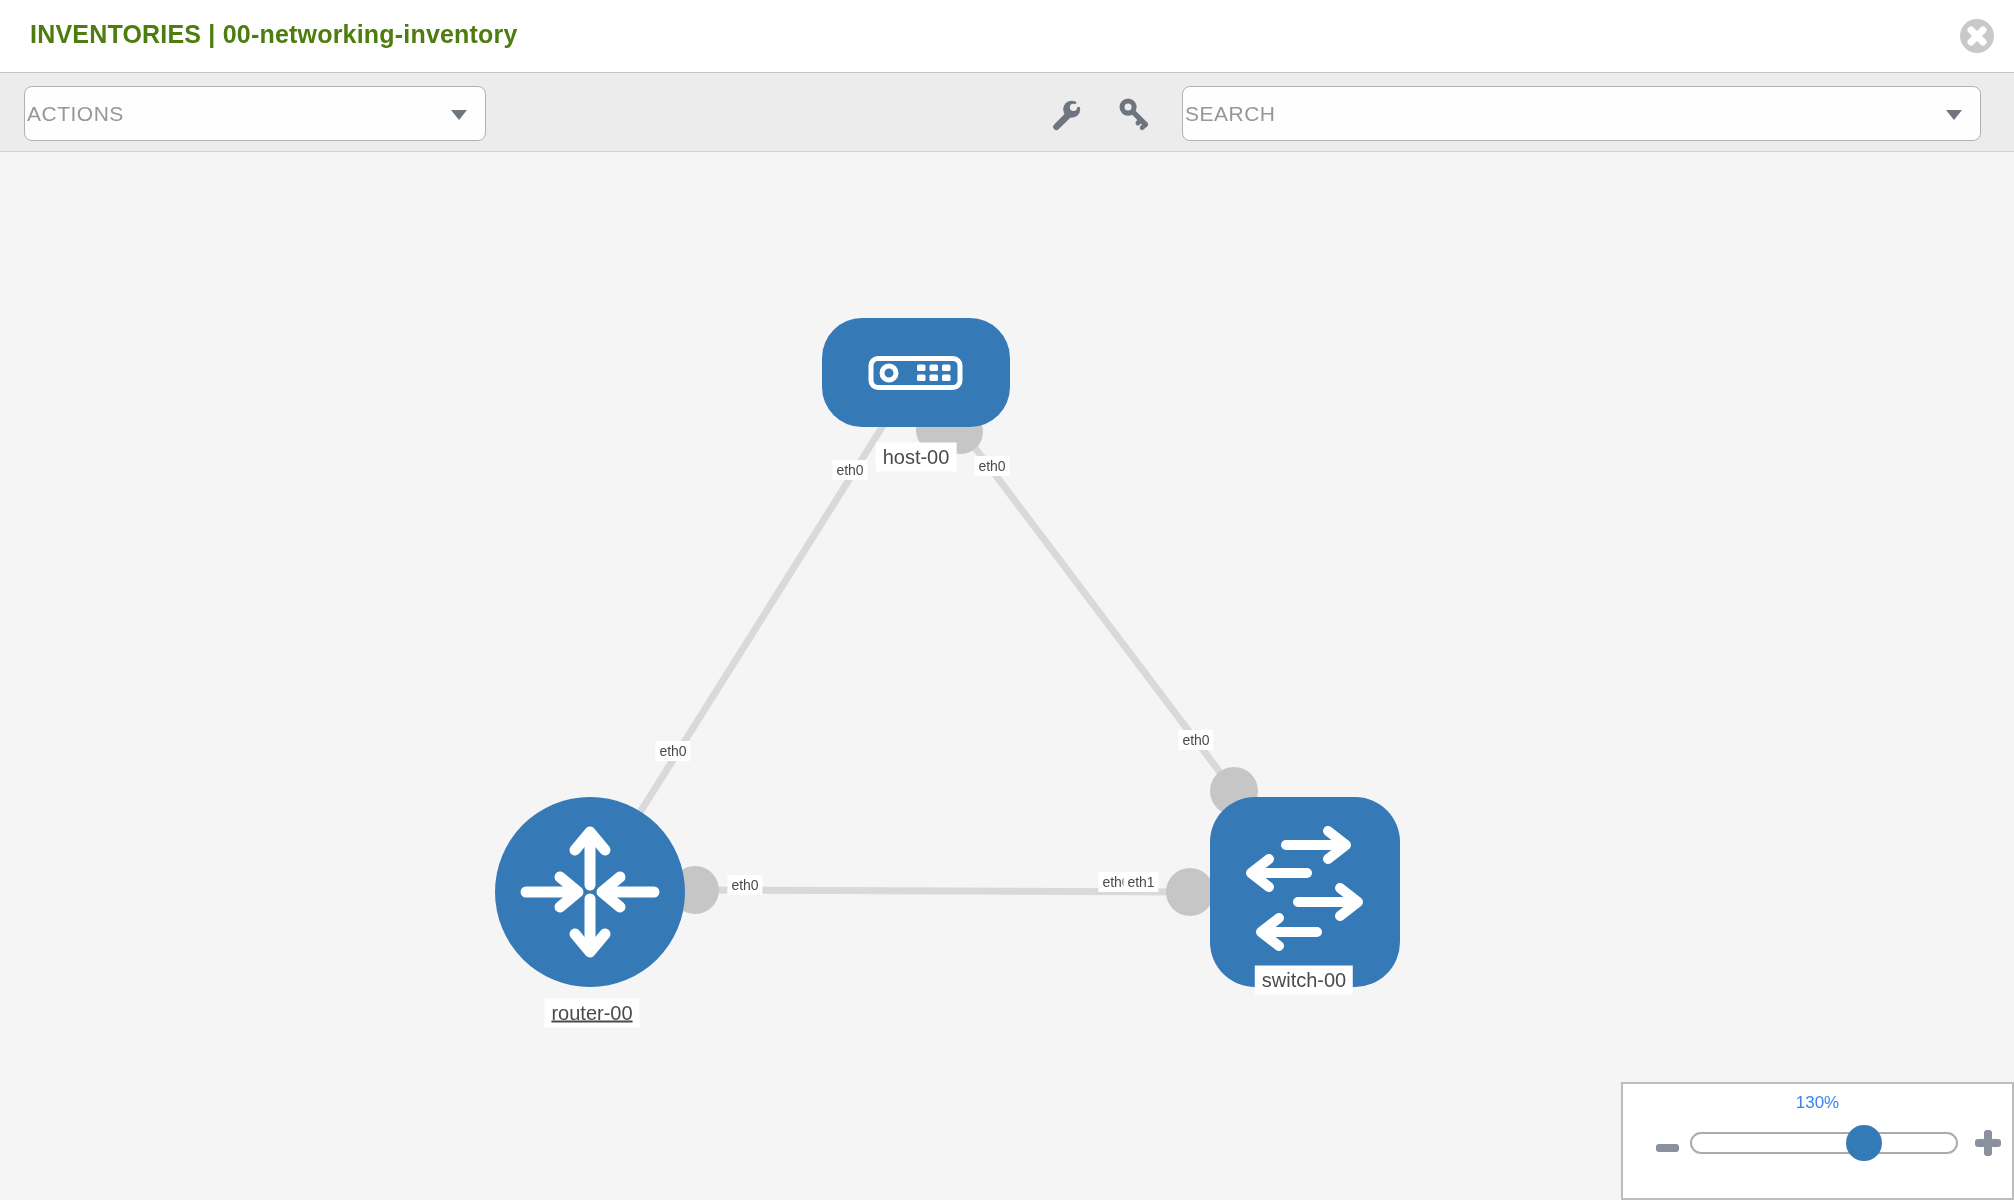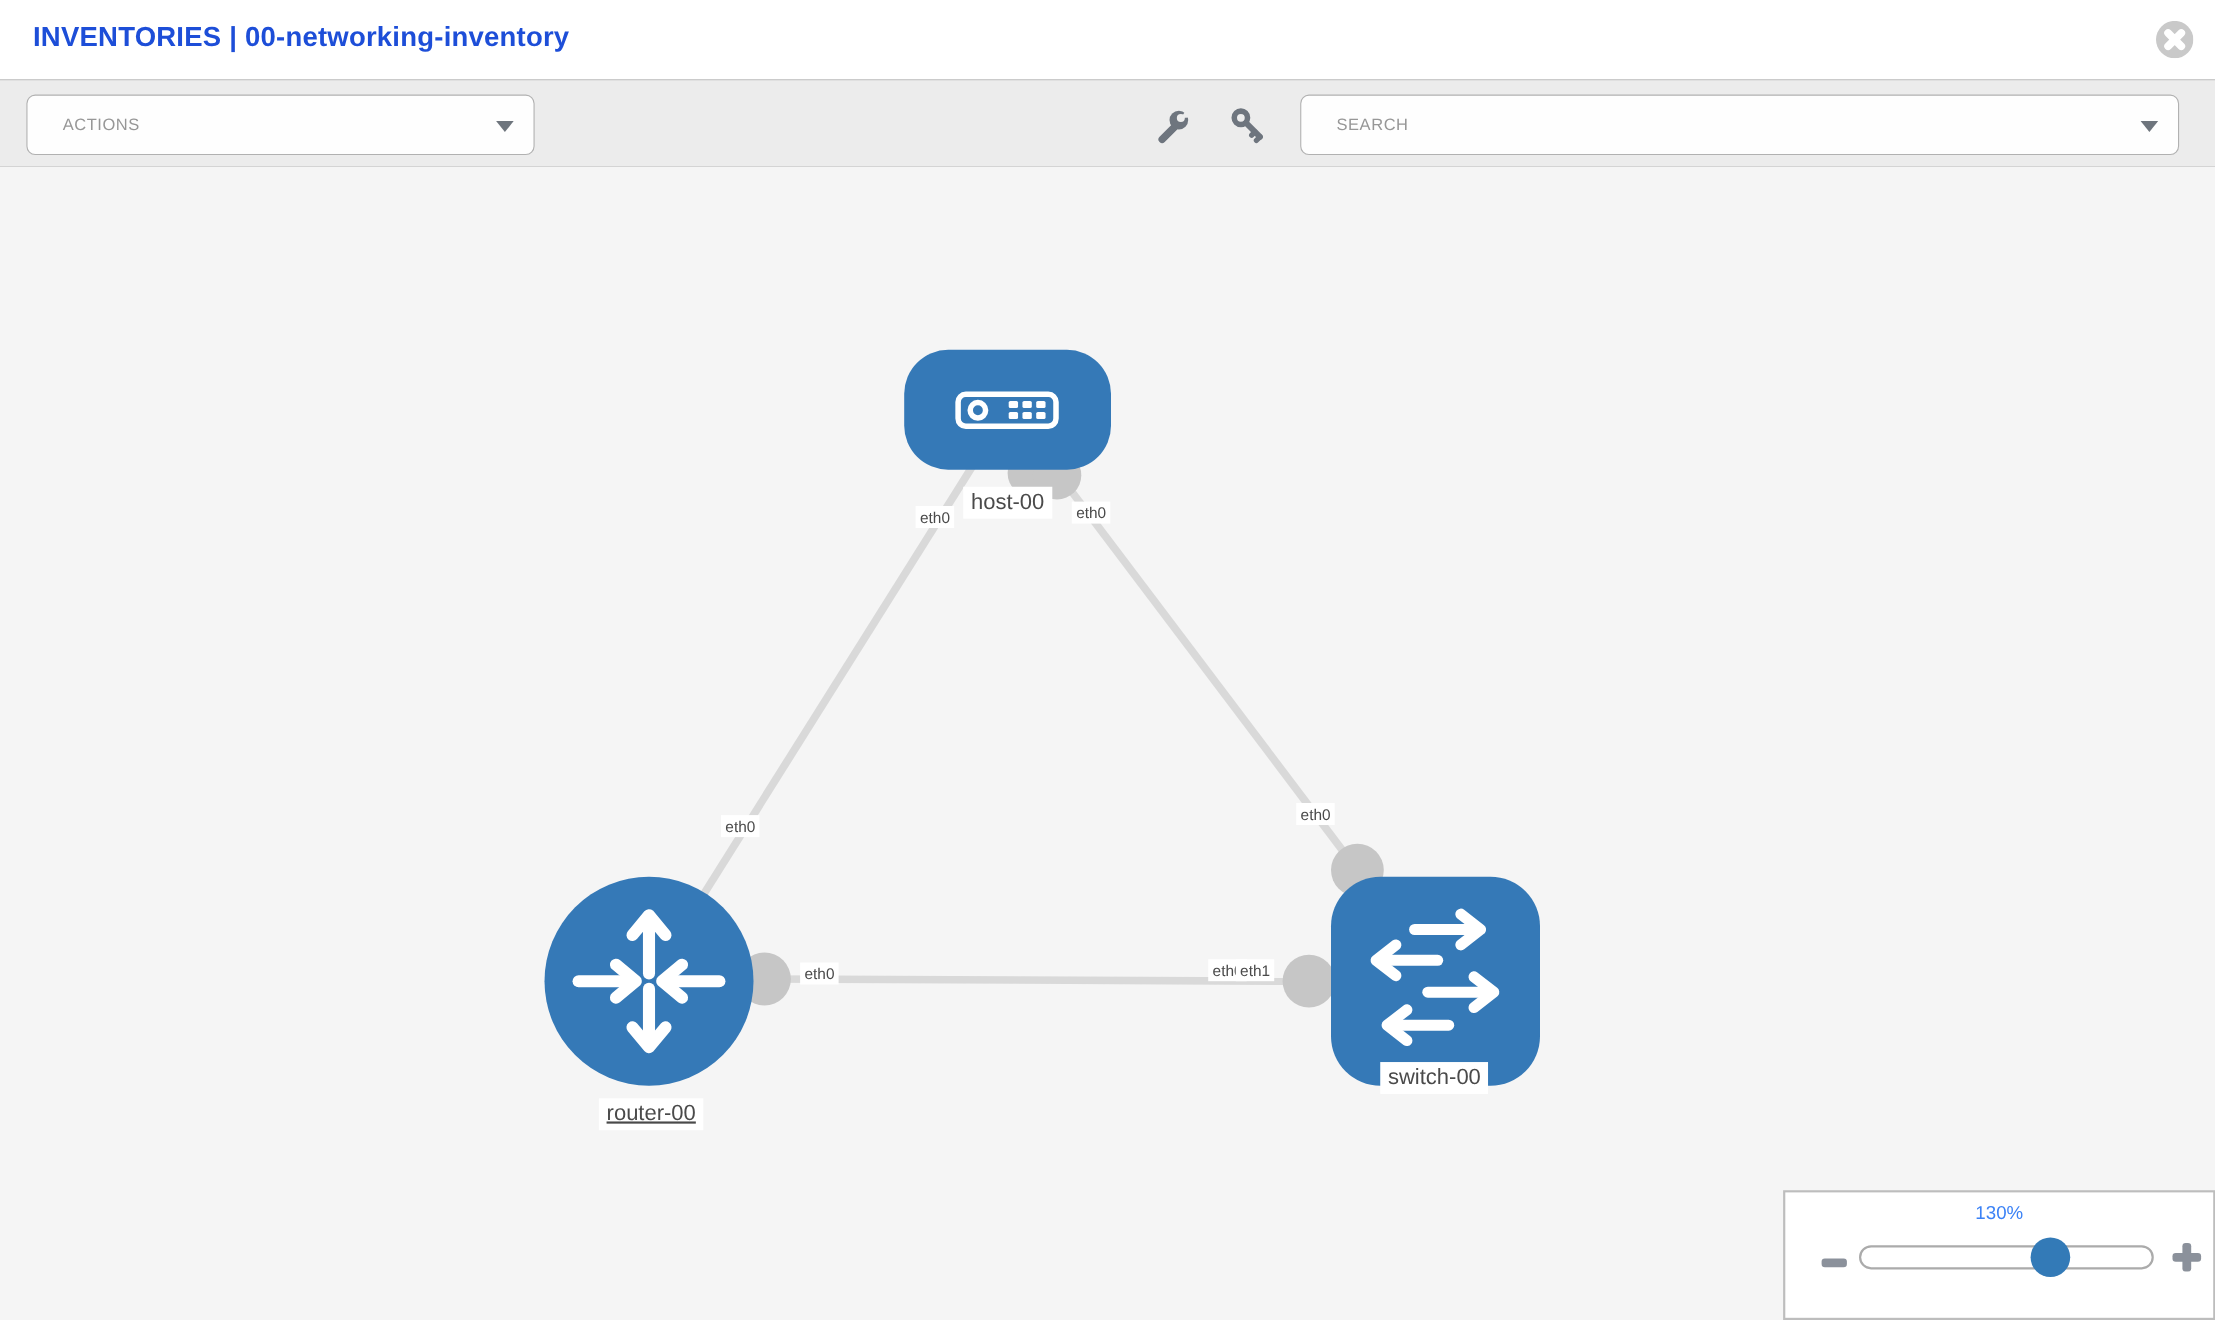--- a/index.html
+++ b/index.html
@@ -3,28 +3,28 @@
 <meta charset="utf-8">
 <style>
   html,body{margin:0;padding:0;}
   body{
     width:2014px;height:1200px;overflow:hidden;position:relative;
     font-family:"Liberation Sans","DejaVu Sans",sans-serif;
     background:#ffffff;
   }
   
   .header{position:absolute;left:0;top:0;width:2014px;height:72px;background:#ffffff;}
-  .title{position:absolute;left:30px;top:0;line-height:68px;font-size:25px;font-weight:bold;color:#1d4ed8;letter-spacing:.2px;}
+  .title{position:absolute;left:30px;top:0;line-height:68px;font-size:25px;font-weight:bold;color:#4d7c0f;letter-spacing:.2px;}
   .close-btn{position:absolute;right:20px;top:19px;width:34px;height:34px;border:none;background:transparent;padding:0;cursor:pointer;}
   
   .toolbar{position:absolute;left:0;top:72px;width:2014px;height:80px;background:#ececec;
     border-top:1px solid #c3c3c3;border-bottom:1px solid #d2d2d2;box-sizing:border-box;}
   .select{position:absolute;top:13px;height:55px;background:#fefefe;border:1.5px solid #b1b1b1;border-radius:8px;
     box-sizing:border-box;display:flex;align-items:center;cursor:pointer;}
-  .select .sel-label{font-size:15px;color:#979797;padding-left:32px;letter-spacing:.5px;}
+  .select .sel-label{font-size:21px;color:#979797;padding-left:2px;letter-spacing:.5px;}
   .caret{position:absolute;right:18px;top:50%;margin-top:-4px;width:0;height:0;
     border-left:8px solid transparent;border-right:8px solid transparent;border-top:10px solid #6e757d;}
   .select.actions{left:24px;width:462px;}
   .select.search{left:1182px;width:799px;}
   .tool-btn{position:absolute;top:24px;width:44px;height:34px;border:none;background:transparent;padding:0;cursor:pointer;}
   .tool-btn.wrench{left:1043px;}
   .tool-btn.key{left:1113px;}
   
   .canvas{position:absolute;left:0;top:152px;width:2014px;height:1048px;background:#f5f5f5;overflow:hidden;}
   .net{position:absolute;left:0;top:0;}

